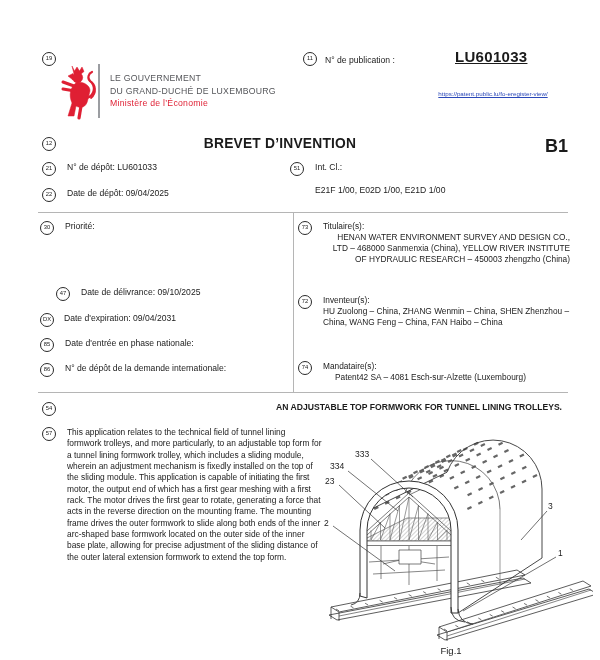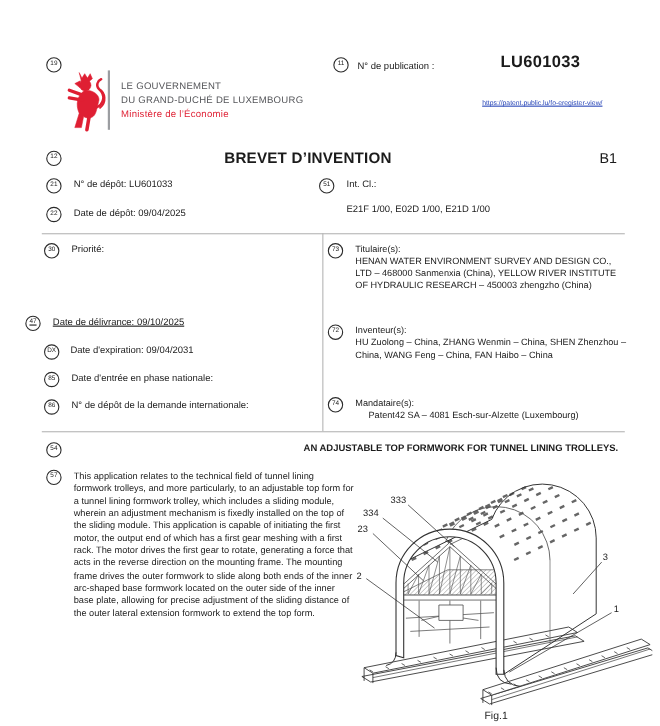--- a/index.html
+++ b/index.html
@@ -13,21 +13,21 @@
   .lbl{font-size:8.6px;line-height:1.25;}
   .small{font-size:8.3px;line-height:1.32;}
   .b{font-weight:bold;}
   .gov{font-size:8.7px;letter-spacing:.25px;line-height:12.6px;color:#55565a;}
   .gov .red{color:#df1f33;}
   .vline{width:1.5px;background:#9b9da1;}
   .hline{height:1px;background:#b5b5b5;}
   .tvline{width:1px;background:#b5b5b5;}
   .link{font-size:6.2px;color:#2947b8;text-decoration:underline;}
   .doc-title{font-size:13.8px;font-weight:bold;letter-spacing:.2px;text-align:center;}
-  .kind{font-size:13px;font-weight:normal;}
+  .kind{font-size:18px;font-weight:bold;}
   .pubnum{font-size:15px;font-weight:bold;letter-spacing:.3px;}
   svg text{font-family:"Liberation Sans",sans-serif;}
 </style>
 </head>
 <body>
 
 <div class="page">
 
   <span class="circ abs" style="left:42px;top:52px;">19</span>
 
@@ -50,21 +50,21 @@
   <div class="vline abs" style="left:98px;top:64px;height:54px;"></div>
 
   <div class="abs gov" style="left:110px;top:72px;">
     <div>LE GOUVERNEMENT</div>
     <div>DU GRAND-DUCHÉ DE LUXEMBOURG</div>
     <div class="red">Ministère de l’Économie</div>
   </div>
 
   <span class="circ abs" style="left:303px;top:52px;">11</span>
   <div class="abs lbl" style="left:325px;top:55px;">N° de publication :</div>
-  <div class="abs pubnum" style="left:455px;top:48px;width:110px;">LU601033</div>
+  <div class="abs pubnum" style="left:455px;top:48px;width:110px;text-decoration:underline;">LU601033</div>
   <div class="abs link" style="left:408px;top:90px;width:170px;text-align:center;">https://patent.public.lu/fo-eregister-view/</div>
 
   <span class="circ abs" style="left:42px;top:137px;">12</span>
   <div class="abs doc-title" style="left:60px;top:136px;width:440px;">BREVET D’INVENTION</div>
   <div class="abs kind" style="left:545px;top:136px;">B1</div>
 
   <div class="abs row" style="left:42px;top:162px;">
     <span class="circ">21</span>
     <span class="lbl">N° de dépôt: LU601033</span>
   </div>
@@ -81,42 +81,42 @@
   </div>
 
   <div class="hline abs" style="left:38px;top:212px;width:530px;"></div>
   <div class="hline abs" style="left:38px;top:392px;width:530px;"></div>
   <div class="tvline abs" style="left:293px;top:212px;height:180px;"></div>
 
   <div class="abs row" style="left:40px;top:221px;width:235px;">
     <span class="circ">30</span>
     <span class="lbl">Priorité:</span>
   </div>
-  <div class="abs row" style="left:23px;top:287px;width:240px;text-decoration:underline;">
+  <div class="abs row" style="left:56px;top:287px;width:240px;">
     <span class="circ">47</span>
     <span class="lbl">Date de délivrance: 09/10/2025</span>
   </div>
   <div class="abs row" style="left:40px;top:313px;width:240px;gap:10px;">
     <span class="circ">DX</span>
     <span class="lbl">Date d'expiration: 09/04/2031</span>
   </div>
   <div class="abs row" style="left:40px;top:338px;width:240px;">
     <span class="circ">85</span>
     <span class="lbl">Date d'entrée en phase nationale:</span>
   </div>
   <div class="abs row" style="left:40px;top:363px;width:240px;">
     <span class="circ">86</span>
     <span class="lbl">N° de dépôt de la demande internationale:</span>
   </div>
 
   <div class="abs row" style="left:298px;top:221px;width:272px;">
     <span class="circ">73</span>
     <span class="small" style="width:248px;">
       <span style="display:block;">Titulaire(s):</span>
-      <span style="display:block;">HENAN WATER ENVIRONMENT SURVEY AND DESIGN CO., LTD – 468000 Sanmenxia (China), YELLOW RIVER INSTITUTE OF HYDRAULIC RESEARCH – 450003 zhengzho (China)</span>
+      <span style="display:block;text-align:right;">HENAN WATER ENVIRONMENT SURVEY AND DESIGN CO., LTD – 468000 Sanmenxia (China), YELLOW RIVER INSTITUTE OF HYDRAULIC RESEARCH – 450003 zhengzho (China)</span>
     </span>
   </div>
   <div class="abs row" style="left:298px;top:295px;width:272px;">
     <span class="circ">72</span>
     <span class="small" style="width:248px;">
       <span style="display:block;">Inventeur(s):</span>
       <span style="display:block;">HU Zuolong – China, ZHANG Wenmin – China, SHEN Zhenzhou – China, WANG Feng – China, FAN Haibo – China</span>
     </span>
   </div>
   <div class="abs row" style="left:298px;top:361px;width:272px;">

